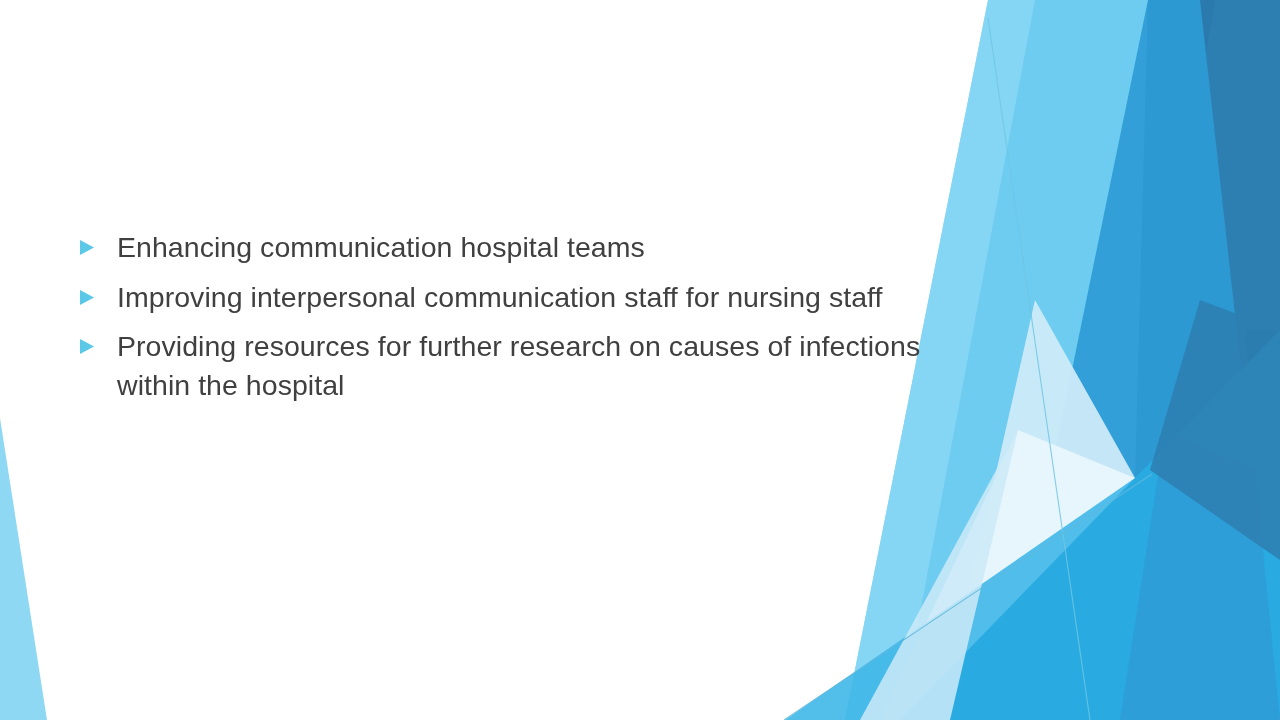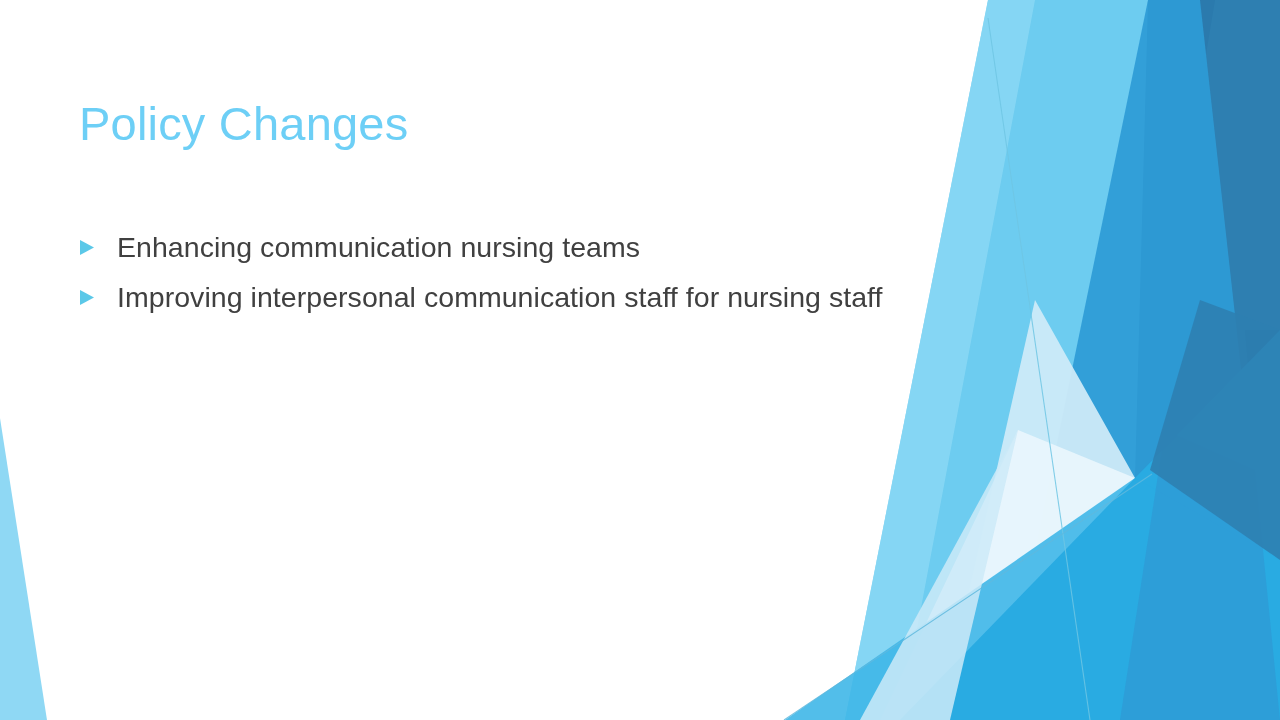--- a/index.html
+++ b/index.html
@@ -99,38 +99,45 @@
     <polygon points="1200,300 1280,330 1280,560 1150,470" fill="#2E7FB1" opacity="0.9"></polygon>
 
     <polygon points="1018,430 950,720 860,720" fill="#CDEAF8" opacity="0.85"></polygon>
 
     <line x1="988" y1="18" x2="1090" y2="720" stroke="#6FC6E4" stroke-width="1.1" opacity="0.85"></line>
     <line x1="784" y1="720" x2="1152" y2="474" stroke="#5FB9DE" stroke-width="1.1" opacity="0.85"></line>
   </svg>
 
   <div id="content">
 
-    <h1 id="slide-title">Policy Changes</h1>
 
     <ul id="bullet-list">
 
       <li class="bullet-item">
         <span class="bullet-marker">
           <svg width="16" height="17" viewBox="0 0 16 17">
               <polygon points="1,1 15,8.5 1,16" fill="#5BC8E8"></polygon>
             </svg>
         </span>
-        <span class="bullet-text">Enhancing communication nursing teams</span>
+        <span class="bullet-text">Enhancing communication hospital teams</span>
       </li>
 
       <li class="bullet-item">
         <span class="bullet-marker">
           <svg width="16" height="17" viewBox="0 0 16 17">
               <polygon points="1,1 15,8.5 1,16" fill="#5BC8E8"></polygon>
             </svg>
         </span>
         <span class="bullet-text">Improving interpersonal communication staff for nursing staff</span>
       </li>
 
+      <li class="bullet-item">
+        <span class="bullet-marker">
+          <svg width="16" height="17" viewBox="0 0 16 17">
+              <polygon points="1,1 15,8.5 1,16" fill="#5BC8E8"></polygon>
+            </svg>
+        </span>
+        <span class="bullet-text">Providing resources for further research on causes of infections within the hospital</span>
+      </li>
 
     </ul>
   </div>
 </div>
 
 </body></html>

